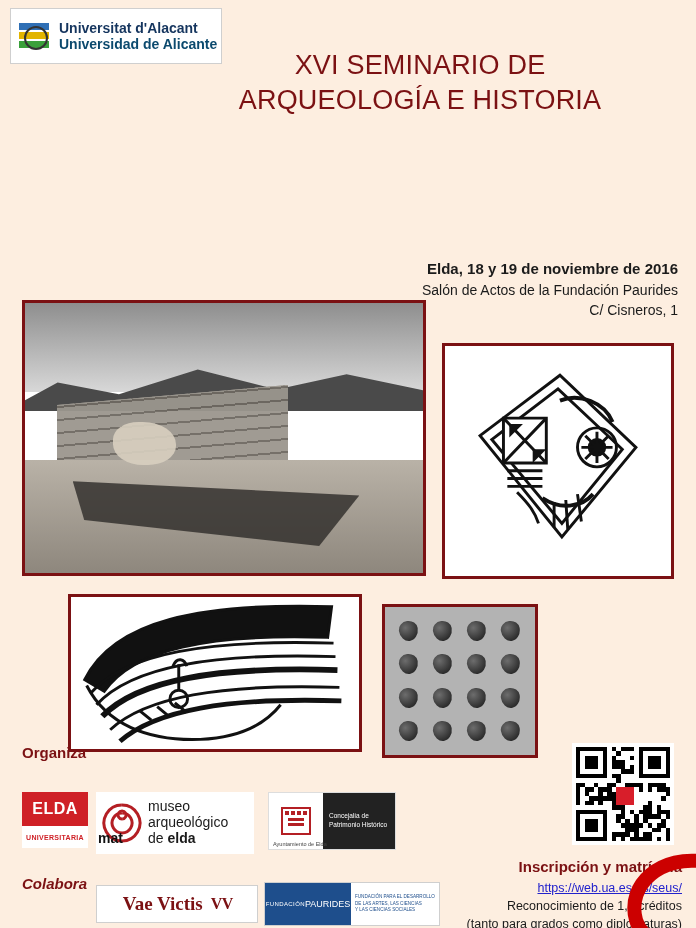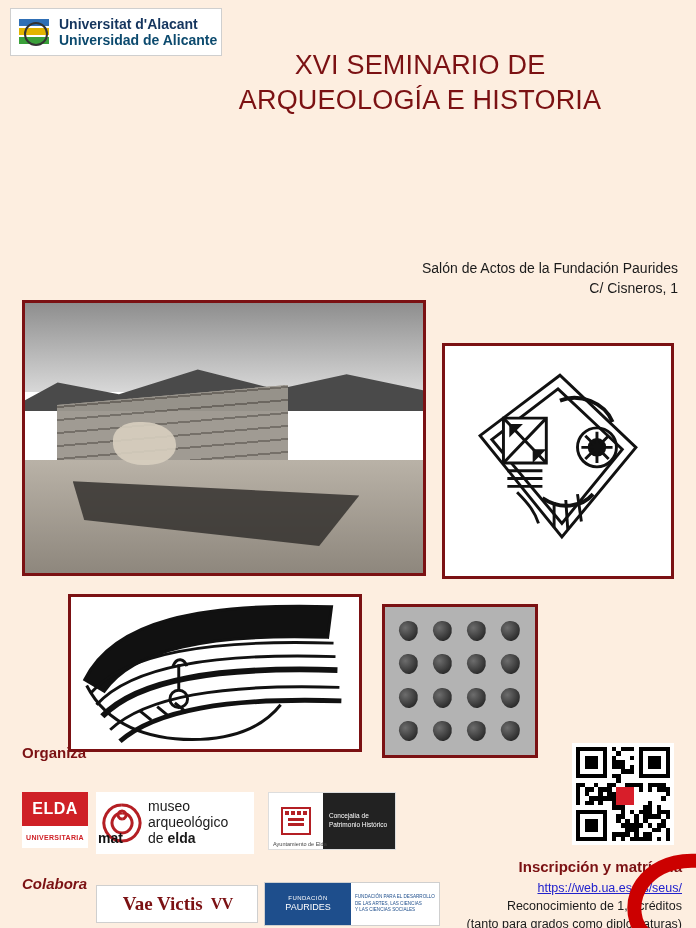--- a/index.html
+++ b/index.html
@@ -17,21 +17,21 @@
     background: #fdeee0;
     overflow: hidden;
   }
 
   
   .ua-logo {
     position: absolute;
     left: 10px;
     top: 8px;
     width: 212px;
-    height: 48px;
+    height: 56px;
     background: #ffffff;
     border: 1px solid #cfcfcf;
     display: flex;
     align-items: center;
     padding: 2px 4px;
     box-sizing: border-box;
   }
   .ua-mark {
     width: 38px;
     height: 38px;
@@ -245,21 +245,21 @@
     height: 100%; display: flex; align-items: center; justify-content: center;
     gap: 8px; color: #7b1113; border-radius: 6px;
   }
   .vv-name { font-family: "Liberation Serif", serif; font-size: 19px; font-weight: bold; }
   .vv-mono { font-family: "Liberation Serif", serif; font-size: 16px; font-weight: bold; letter-spacing: -2px; }
 
   #logo-paurides { left: 264px; top: 882px; width: 176px; height: 44px; border: 1px solid #cfcfcf; }
   .pau-left {
     position: absolute; left: 0; top: 0; width: 86px; height: 100%;
     background: #1e4e8c; color: #fff;
-    display: flex; flex-direction: column; align-items: center; justify-content: center;
+    display: flex; flex-direction: row; align-items: center; justify-content: center;
     font-size: 9px; line-height: 1.15; text-align: center;
   }
   .pau-left .pau-sub { font-size: 6px; letter-spacing: .4px; }
   .pau-right {
     position: absolute; left: 86px; top: 0; right: 0; height: 100%;
     display: flex; align-items: center; padding: 0 4px;
     font-size: 4.6px; line-height: 1.5; color: #1e4e8c;
   }
 
   
@@ -336,20 +336,21 @@
     </div>
   </div>
 
   <div class="seminar-title">
     <div>XVI SEMINARIO DE</div>
     <div>ARQUEOLOGÍA E HISTORIA</div>
   </div>
 
 
   <div class="venue">
+    <div class="date">Elda, 18 y 19 de noviembre de 2016</div>
     <div class="place">Salón de Actos de la Fundación Paurides</div>
     <div class="addr">C/ Cisneros, 1</div>
   </div>
 
   <div class="frame" id="photo-excavation">
     <div class="exc-sky"></div>
     <div class="exc-hill"></div>
     <div class="exc-wall"></div>
     <div class="exc-ground"></div>
     <div class="exc-shadow"></div>

